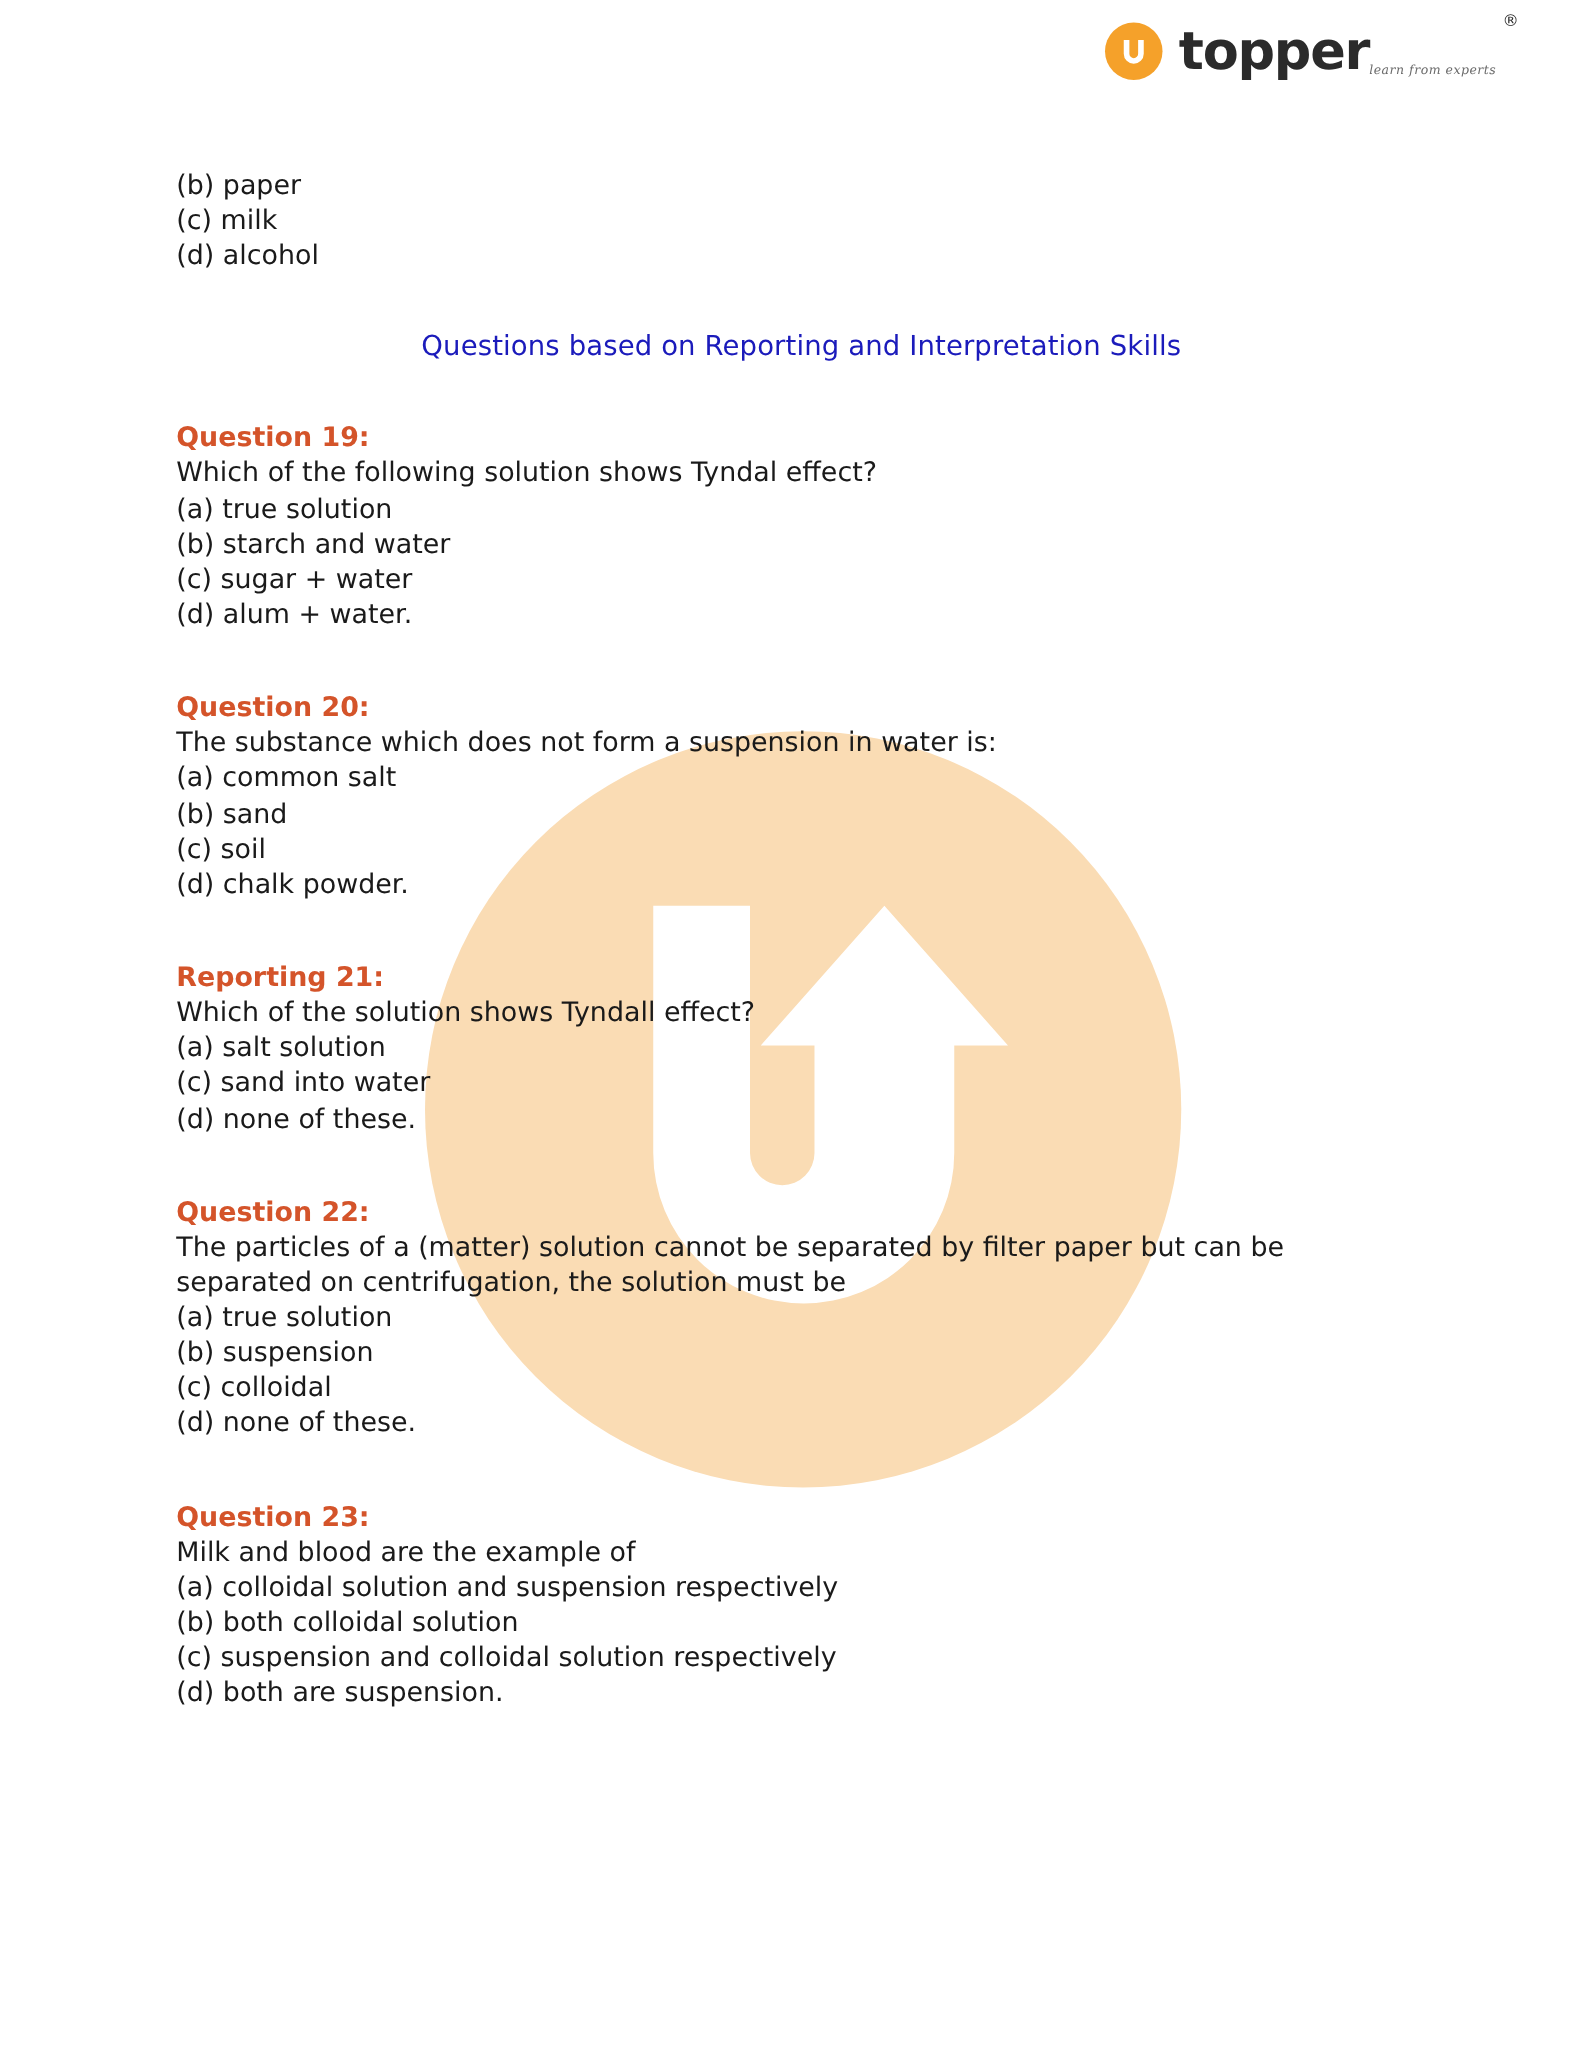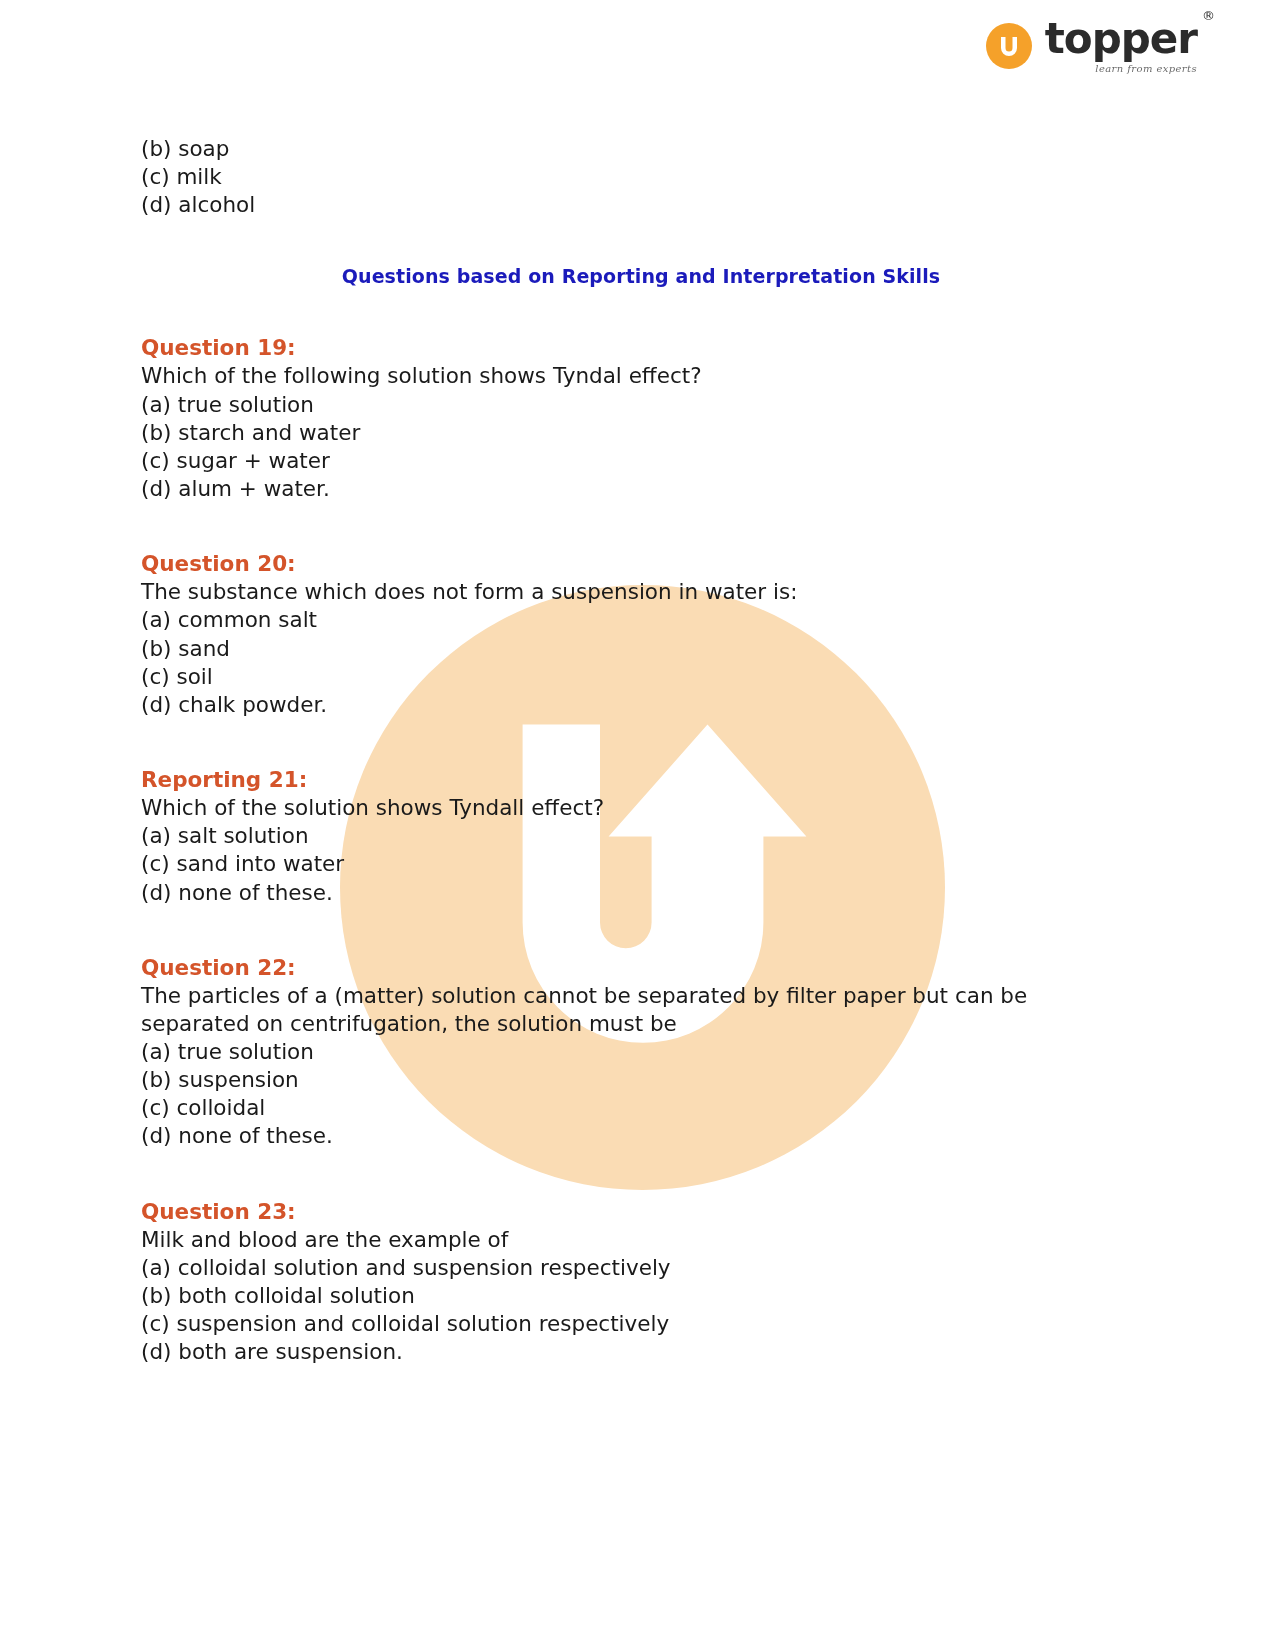--- a/index.html
+++ b/index.html
@@ -34,21 +34,21 @@
     background: #f5a12a;
     display: flex;
     align-items: center;
     justify-content: center;
     position: relative;
   }
   .logo-mark svg { display: block; }
   .logo-text-wrap {
     position: relative;
     display: flex;
-    flex-direction: column;
+    flex-direction: row;
     align-items: flex-end;
   }
   .logo-text {
     font-family: "DejaVu Sans", sans-serif;
     font-size: 42px;
     font-weight: bold;
     color: #2b2b2b;
     letter-spacing: -1px;
     line-height: 1;
   }
@@ -98,22 +98,22 @@
   }
   .line {
     font-size: 21.5px;
     color: #1a1a1a;
     line-height: 1.31;
     white-space: pre-wrap;
   }
   .section-title {
     text-align: center;
     color: #1b1bbb;
-    font-size: 19px;
-    font-weight: bold;
+    font-size: 22px;
+    font-weight: normal;
     margin: 46px 0 42px 0;
     letter-spacing: 0.1px;
   }
   .q-head {
     color: #d4542a;
     font-size: 21.5px;
     font-weight: bold;
     margin-bottom: 2px;
     margin-top: 48px;
   }
@@ -141,21 +141,21 @@
 
   <div class="watermark">
     <svg width="430" height="430" viewBox="0 0 100 100" aria-hidden="true">
       <path d="M22 12 L22 58 A28 28 0 0 0 78 58 L78 38 L88 38 L65 12 L42 38 L52 38 L52 58 A6 6 0 0 1 40 58 L40 12 Z" fill="#ffffff"></path>
     </svg>
   </div>
 
   <div class="content">
 
     <div class="q-block opening-block">
-      <div class="line">(b) soap</div>
+      <div class="line">(b) paper</div>
       <div class="line">(c) milk</div>
       <div class="line">(d) alcohol</div>
     </div>
 
     <div class="section-title">Questions based on Reporting and Interpretation Skills</div>
 
     <div class="q-block">
       <div class="q-head">Question 19:</div>
       <div class="line">Which of the following solution shows Tyndal effect?</div>
       <div class="line">(a) true solution</div>

